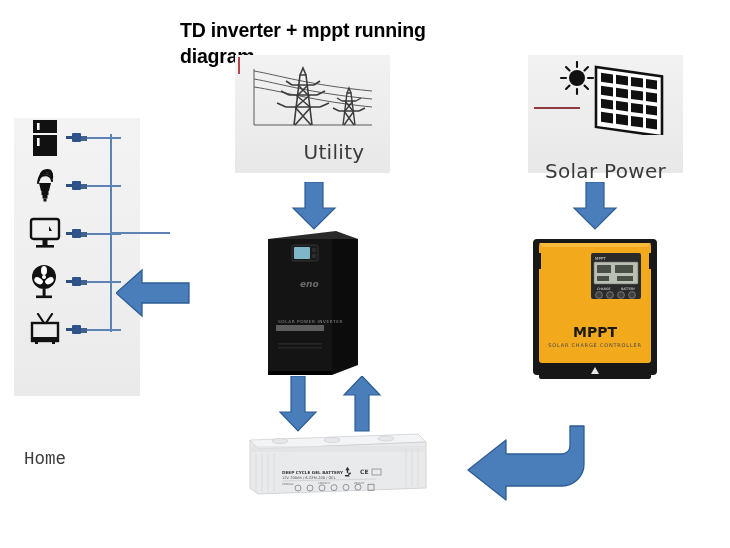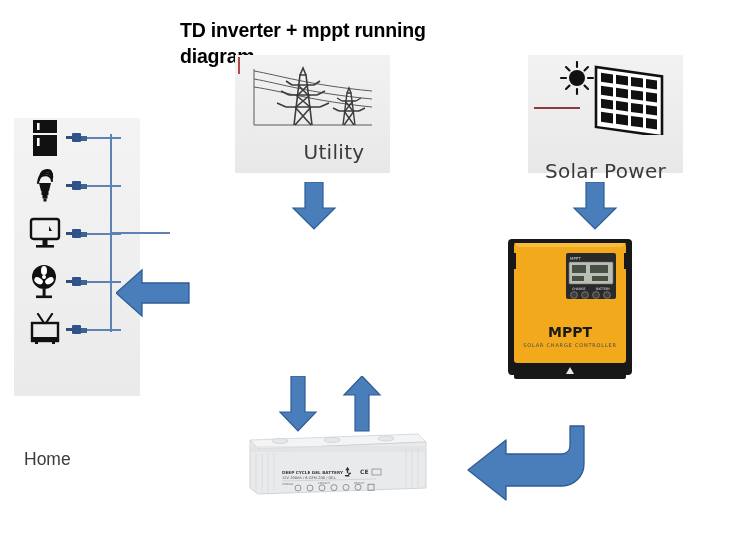--- a/index.html
+++ b/index.html
@@ -57,26 +57,26 @@
   .plug .body  { position:absolute; left:6px; top:1px; width:9px; height:9px; background:#2d538a; border-radius:1px; }
   .plug .neck  { position:absolute; left:15px; top:3.5px; width:6px; height:5px; background:#41618f; }
   .plug .wire  { position:absolute; left:21px; top:5px; height:1.6px; background:#5d82b4; }
 
   .bus-v { position: absolute; width: 1.8px; background: #5d82b4; }
   .bus-h { position: absolute; height: 1.8px; background: #5d82b4; }
 
   .home-label {
     position: absolute; left: 10px; top: 330px; width: 120px;
     font-size: 17.5px; color: #3c3c3c; line-height: 1.28;
-    font-family: Liberation Sans, sans-serif;
+    font-family: Liberation Mono, monospace;
   }
 
   
   #inverter { position: absolute; left: 262px; top: 225px; width: 98px; height: 152px; }
-  #mppt     { position: absolute; left: 506px; top: 233px; width: 128px; height: 152px; }
+  #mppt     { position: absolute; left: 531px; top: 233px; width: 128px; height: 152px; }
   #battery  { position: absolute; left: 236px; top: 430px; width: 196px; height: 66px; }
 
   
   .arrow { position: absolute; }
 </style>
 </head>
 <body>
 
 <div id="stage">
 
@@ -264,20 +264,47 @@
           <span class="neck"></span>
         <span class="wire" style="width:34px;"></span>
       </div>
     </div>
 
     <div class="home-label">
       <div>Home</div>
     </div>
   </div>
 
+  <div id="inverter">
+    <svg width="98" height="152" viewBox="0 0 98 152">
+
+      <polygon points="6,14 74,6 96,14 30,24" fill="#2a2a2a"></polygon>
+
+      <rect x="6" y="14" width="64" height="136" fill="#141414"></rect>
+
+      <polygon points="70,14 96,14 96,140 70,150" fill="#0c0c0c"></polygon>
+
+      <rect x="30" y="20" width="26" height="16" rx="1.5" fill="#1b1b1b" stroke="#3a3a3a" stroke-width="0.8"></rect>
+      <rect x="32" y="22" width="16" height="12" rx="1" fill="#7fb6c9"></rect>
+      <rect x="50" y="23" width="4" height="4" rx="1" fill="#2d2d2d"></rect>
+      <rect x="50" y="29" width="4" height="4" rx="1" fill="#2d2d2d"></rect>
+
+      <text x="38" y="62" fill="#6a6a6a" font-family="DejaVu Sans, sans-serif" font-size="9" font-style="italic" font-weight="bold">eno</text>
+
+      <rect x="14" y="100" width="48" height="6" fill="#9a9a9a" opacity="0.55"></rect>
+      <text x="16" y="98" fill="#8f8f8f" font-family="DejaVu Sans, sans-serif" font-size="4.2" letter-spacing="0.6">SOLAR POWER INVERTER</text>
+
+      <g fill="#262626">
+        <rect x="16" y="118" width="44" height="1.6"></rect>
+        <rect x="16" y="122" width="44" height="1.6"></rect>
+      </g>
+
+      <rect x="6" y="146" width="64" height="4" fill="#000"></rect>
+    </svg>
+  </div>
 
   <div id="mppt">
     <svg width="128" height="152" viewBox="0 0 128 152">
 
       <rect x="2" y="6" width="124" height="136" rx="4" fill="#17181a"></rect>
 
       <rect x="8" y="10" width="112" height="120" rx="3" fill="#f2a91b"></rect>
       <polygon points="8,10 120,10 116,14 12,14" fill="#f7bb3d"></polygon>
 
       <rect x="60" y="20" width="50" height="46" rx="2" fill="#2a2a2a"></rect>

